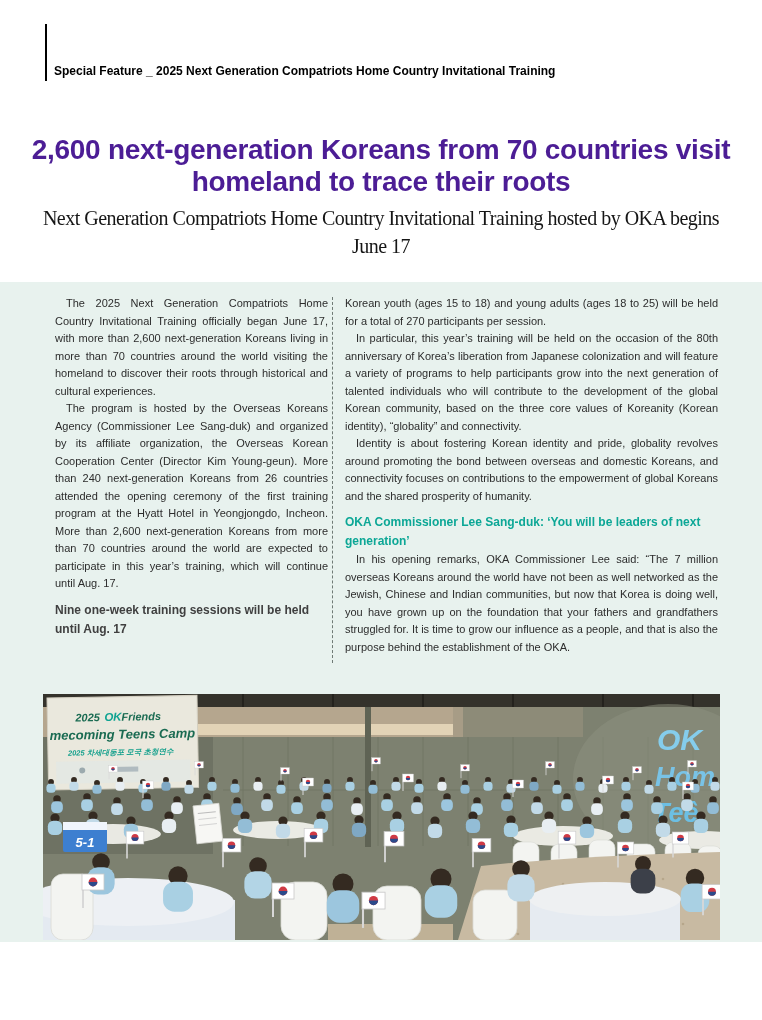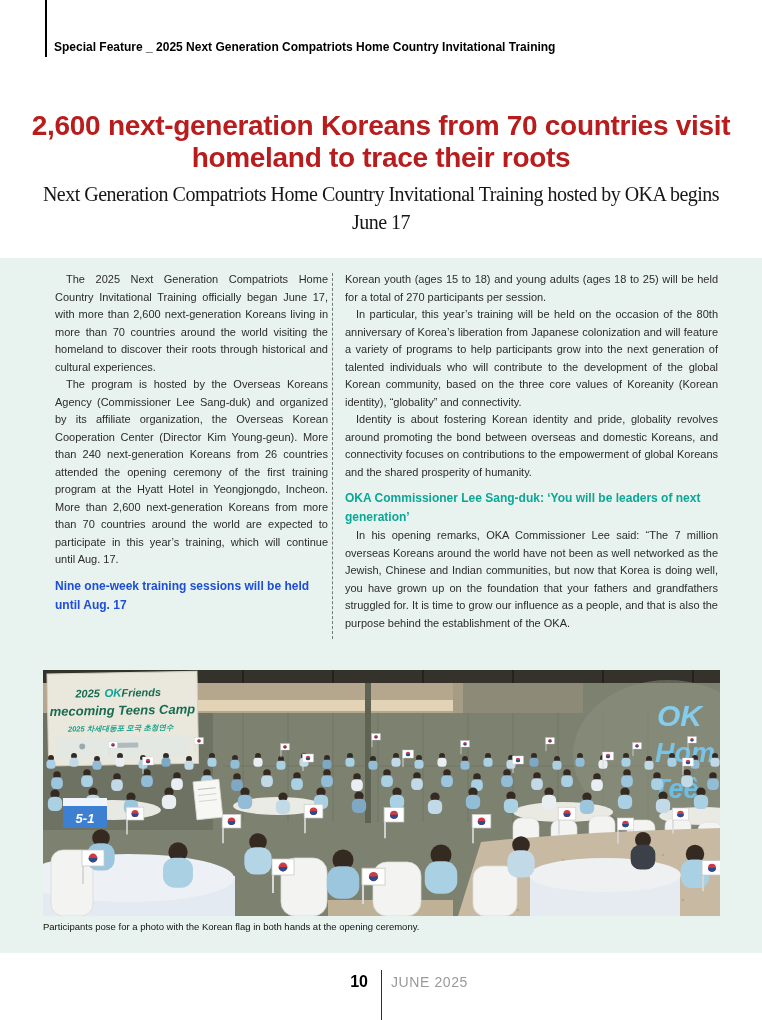--- a/index.html
+++ b/index.html
@@ -1,17 +1,17 @@
 <!DOCTYPE html>
 <html><head>
 <meta charset="utf-8">
 <style>
   html,body { margin:0; padding:0; background:#fff; }
-  .page { position:relative; width:762px; height:1020px; background:#fff; overflow:hidden;
-          font-family:"Liberation Sans", sans-serif; }
+  .page { position:relative; width:762px; height:918px; background:#fff; overflow:hidden;
+          font-family:"Liberation Sans", sans-serif;margin-top:24px; }
 
   
   .kicker-bar { position:absolute; left:45px; top:0; width:2px; height:57px; background:#000; }
   .kicker { position:absolute; left:54px; top:40px; font-size:12px; font-weight:bold; color:#000; white-space:nowrap; }
 
   
   .title { position:absolute; left:0; top:110px; width:100%; text-align:center;
            font-size:28px; font-weight:bold; line-height:32px; letter-spacing:-0.3px; }
   .subtitle { position:absolute; left:0; top:180px; width:100%; text-align:center;
               font-family:Liberation Serif, serif; font-size:20px; line-height:28px;
@@ -40,37 +40,37 @@
   .footer-issue { position:absolute; left:391px; top:974px; font-size:14px; color:#9a9a9a; letter-spacing:0.6px; }
 </style>
 </head>
 <body>
 
 <div class="page">
 
   <div class="kicker-bar"></div>
   <div class="kicker">Special Feature _ 2025 Next Generation Compatriots Home Country Invitational Training</div>
 
-  <div class="title" style="color:#b91c1c">
+  <div class="title" style="color:#4c1d95">
     <div>2,600 next-generation Koreans from 70 countries visit</div>
     <div>homeland to trace their roots</div>
   </div>
 
   <div class="subtitle">
     <div>Next Generation Compatriots Home Country Invitational Training hosted by OKA begins</div>
     <div>June 17</div>
   </div>
 
   <div class="body-bg"></div>
   <div class="col-divider"></div>
 
   <div class="col col-left">
     <p class="indent">The 2025 Next Generation Compatriots Home Country Invitational Training officially began June 17, with more than 2,600 next-generation Koreans living in more than 70 countries around the world visiting the homeland to discover their roots through historical and cultural experiences.</p>
     <p class="indent">The program is hosted by the Overseas Koreans Agency (Commissioner Lee Sang-duk) and organized by its affiliate organization, the Overseas Korean Cooperation Center (Director Kim Young-geun). More than 240 next-generation Koreans from 26 countries attended the opening ceremony of the first training program at the Hyatt Hotel in Yeongjongdo, Incheon. More than 2,600 next-generation Koreans from more than 70 countries around the world are expected to participate in this year’s training, which will continue until Aug. 17.</p>
-    <h3 class="subhead" style="color:#1d4ed8">Nine one-week training sessions will be held until Aug. 17</h3>
+    <h3 class="subhead" style="color:#404040">Nine one-week training sessions will be held until Aug. 17</h3>
   </div>
 
   <div class="col col-right">
     <p>Korean youth (ages 15 to 18) and young adults (ages 18 to 25) will be held for a total of 270 participants per session.</p>
     <p class="indent">In particular, this year’s training will be held on the occasion of the 80th anniversary of Korea’s liberation from Japanese colonization and will feature a variety of programs to help participants grow into the next generation of talented individuals who will contribute to the development of the global Korean community, based on the three core values of Koreanity (Korean identity), “globality” and connectivity.</p>
     <p class="indent">Identity is about fostering Korean identity and pride, globality revolves around promoting the bond between overseas and domestic Koreans, and connectivity focuses on contributions to the empowerment of global Koreans and the shared prosperity of humanity.</p>
     <h3 class="subhead" style="color:#0CA796">OKA Commissioner Lee Sang-duk: ‘You will be leaders of next generation’</h3>
     <p class="indent">In his opening remarks, OKA Commissioner Lee said: “The 7 million overseas Koreans around the world have not been as well networked as the Jewish, Chinese and Indian communities, but now that Korea is doing well, you have grown up on the foundation that your fathers and grandfathers struggled for. It is time to grow our influence as a people, and that is also the purpose behind the establishment of the OKA.</p>
   </div>
 

